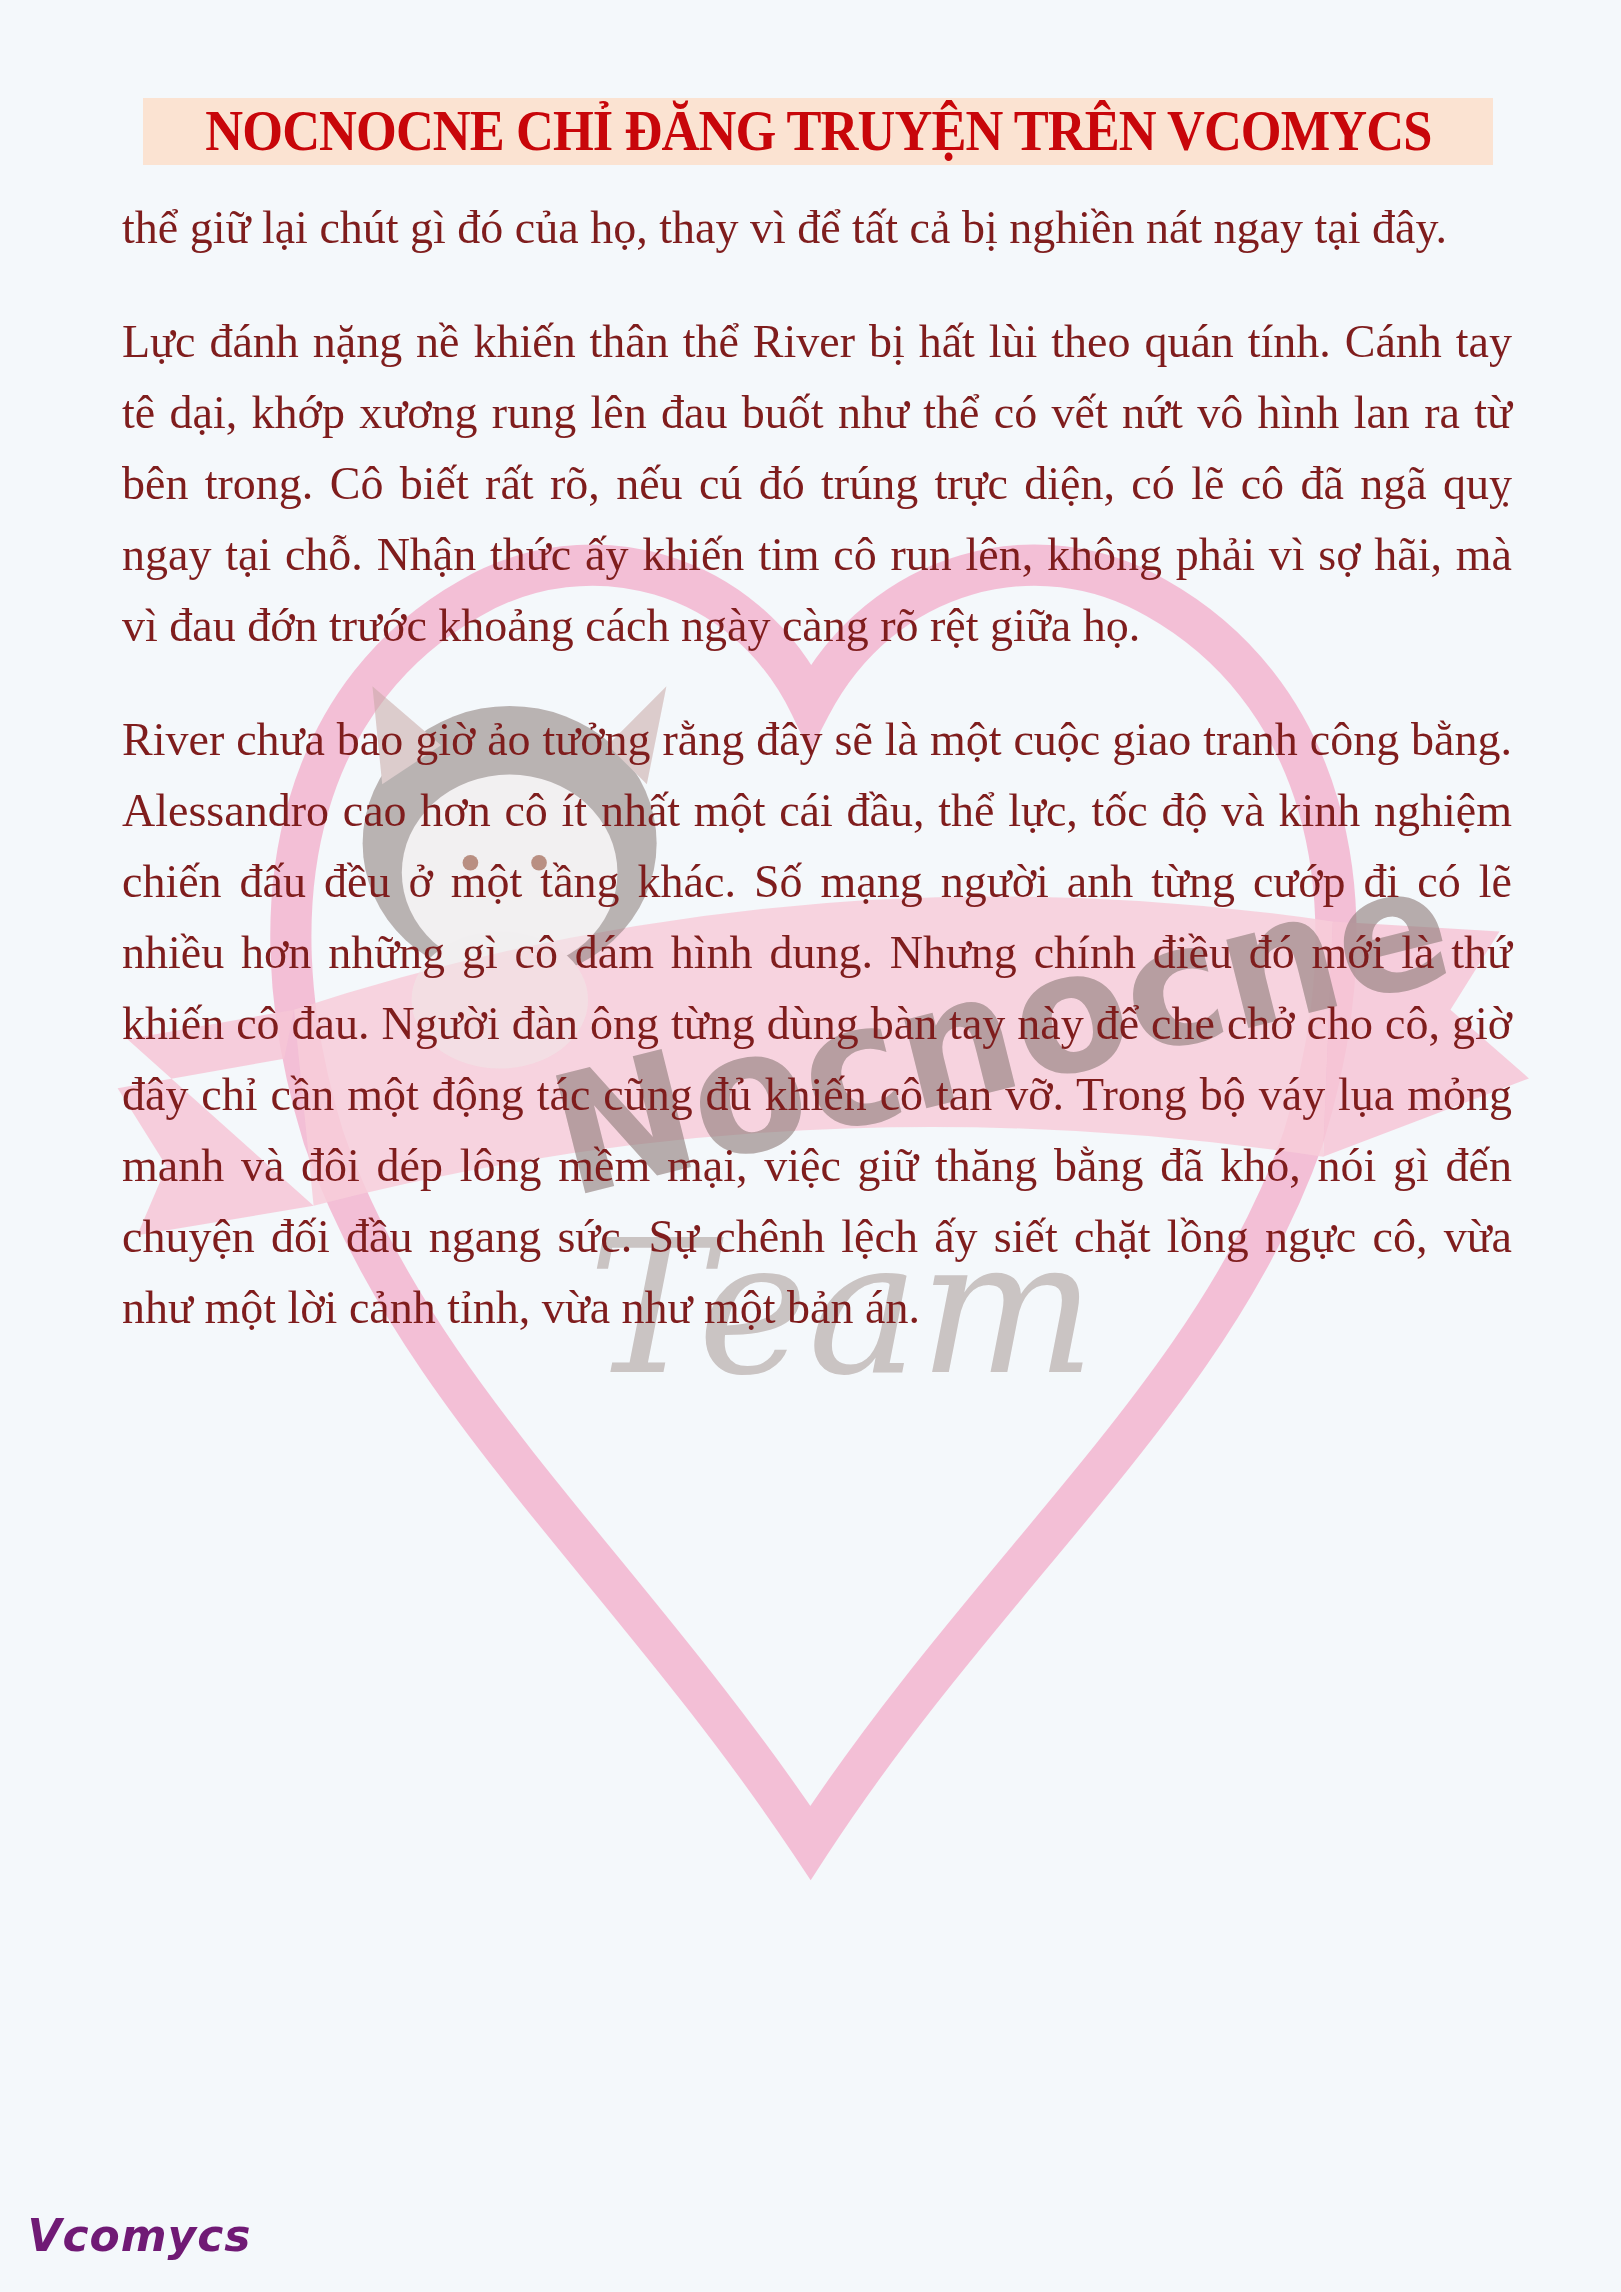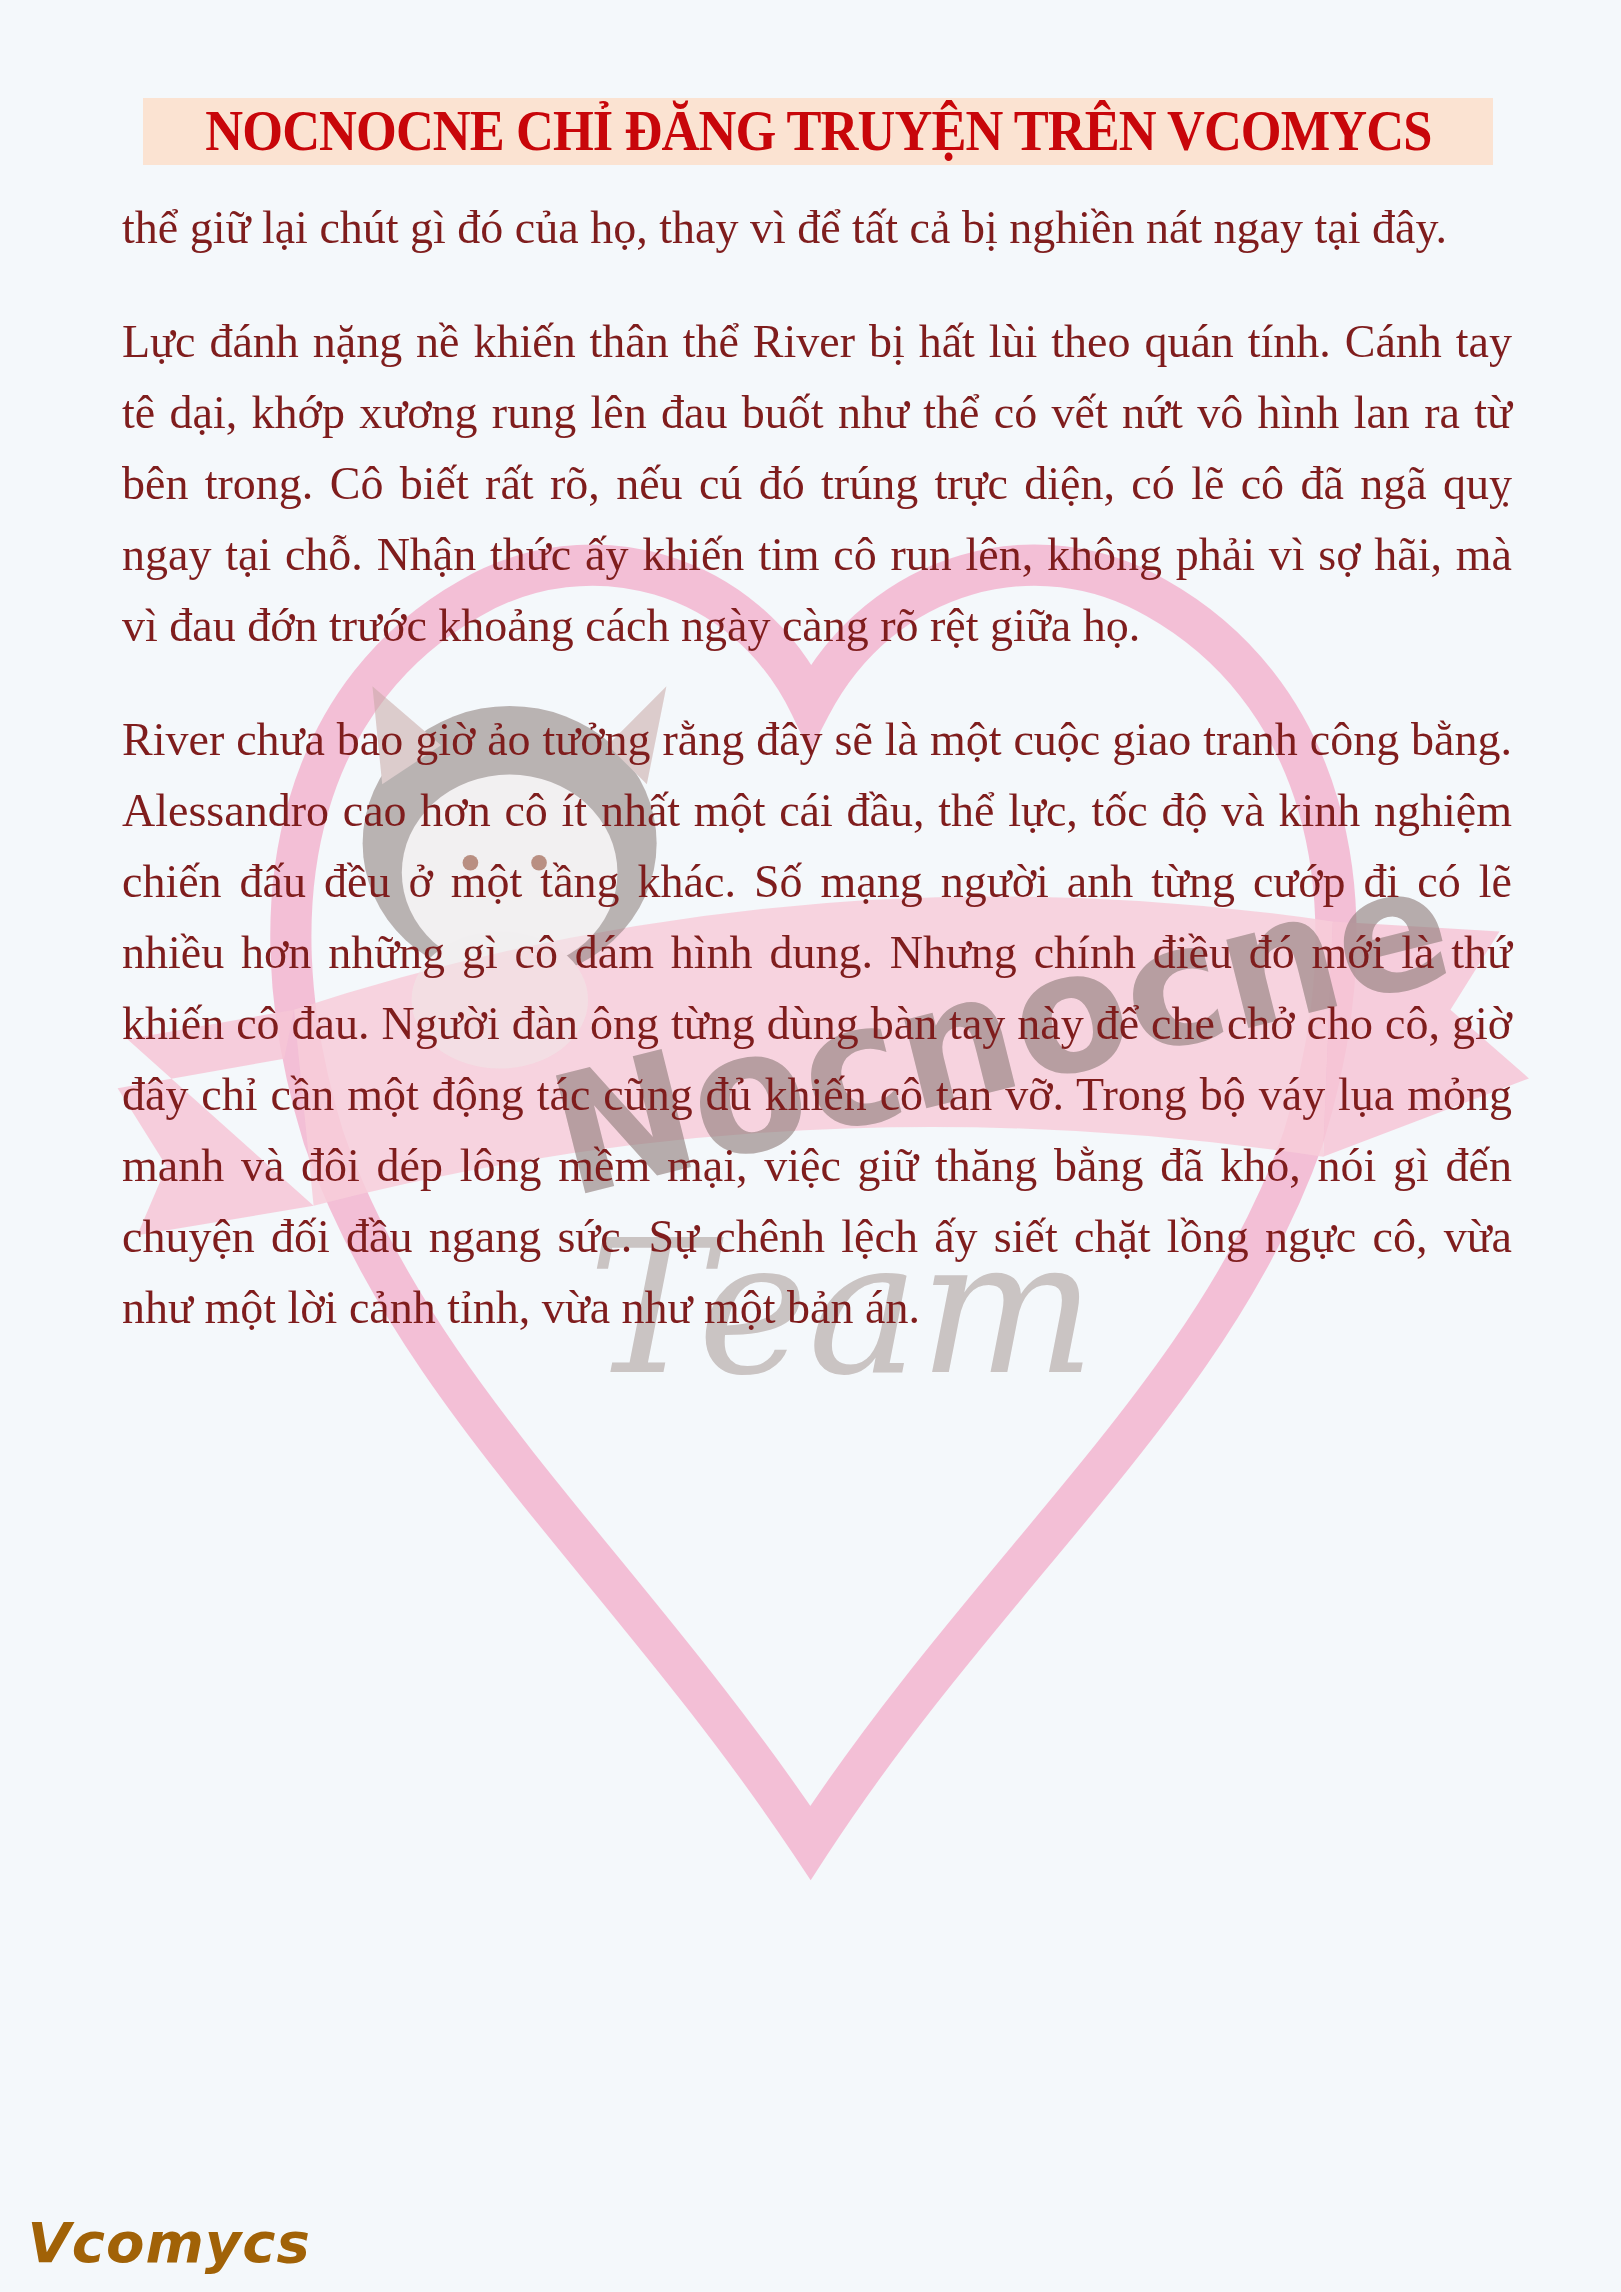--- a/index.html
+++ b/index.html
@@ -3,21 +3,21 @@
 <meta charset="utf-8">
 <style>
   html, body { margin:0; padding:0; }
   body { width:1621px; height:2293px; background:#f4f8fb; position:relative; overflow:hidden; font-family:"Liberation Serif","DejaVu Serif",serif; }
   .watermark { position:absolute; left:0; top:0; width:1621px; height:2293px; pointer-events:none; }
   .banner { position:absolute; left:143px; top:98px; width:1350px; height:67px; background:#fbe3d2; display:flex; align-items:flex-start; justify-content:center; }
   .banner span { color:#c8060a; font-weight:bold; font-size:57px; letter-spacing:-1px; transform:scaleX(0.92); white-space:nowrap; }
   .content { position:absolute; left:122px; top:192px; width:1390px; color:#7f1d1d; font-size:46px; line-height:71px; }
   .content p { margin:0 0 43px 0; text-align:justify; text-align-last:left; }
   .logo { position:absolute; left:27.4px; top:2210px; display:flex; align-items:center; }
-  .logo span { font-family:"DejaVu Sans",sans-serif; font-style:italic; font-weight:bold; font-size:56px; color:#a16207; letter-spacing:1px; }
+  .logo span { font-family:"DejaVu Sans",sans-serif; font-style:italic; font-weight:bold; font-size:44px; color:#701a75; letter-spacing:1px; }
 </style>
 </head>
 <body>
 
 <svg class="watermark" viewBox="0 0 1654 2339" xmlns="http://www.w3.org/2000/svg">
 
   <path d="M827 720 C760 580 600 540 480 610 C320 700 250 900 330 1160 C420 1420 640 1600 827 1880 C1010 1600 1240 1420 1330 1160 C1410 900 1340 700 1180 610 C1060 540 900 580 827 720 Z" fill="none" stroke="#f3b8d1" stroke-width="42" opacity="0.9"></path>
 
   <path d="M130 1060 L300 1030 L290 1080 L120 1110 L170 1190 L140 1260 L320 1230 Z" fill="#f6c6d6" opacity="0.85"></path>
   <path d="M300 1030 Q820 860 1360 940 L1350 1180 Q820 1100 320 1230 Z" fill="#f7cdd9" opacity="0.85"></path>

